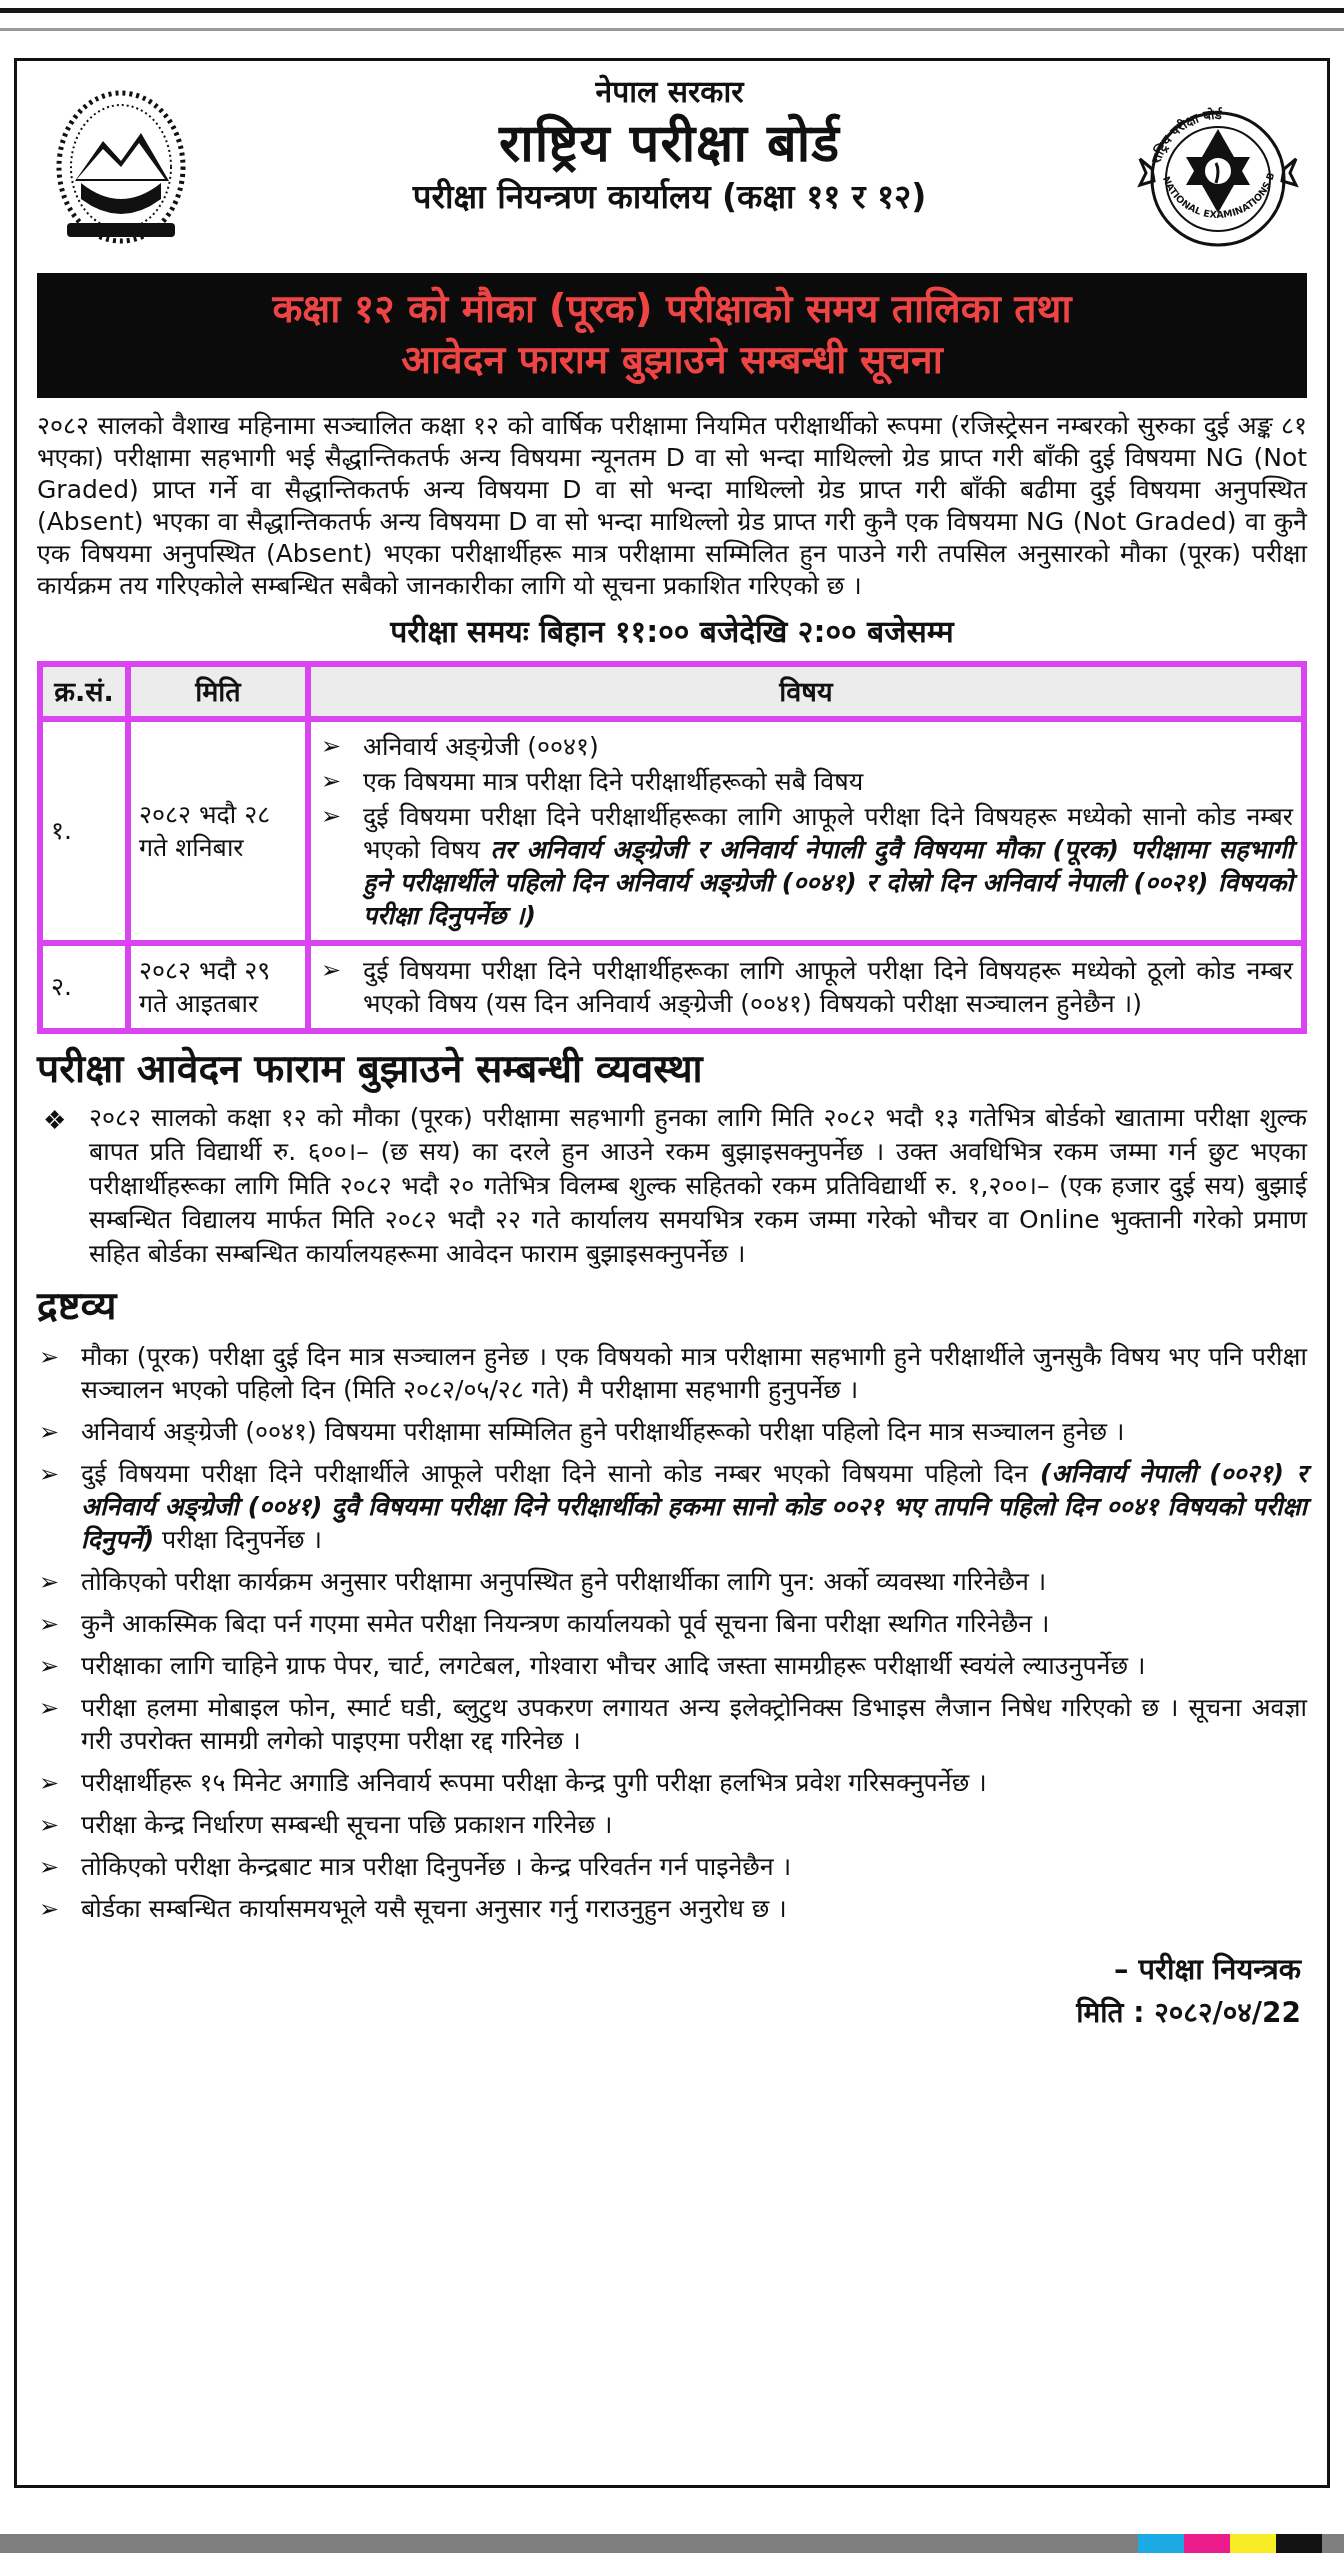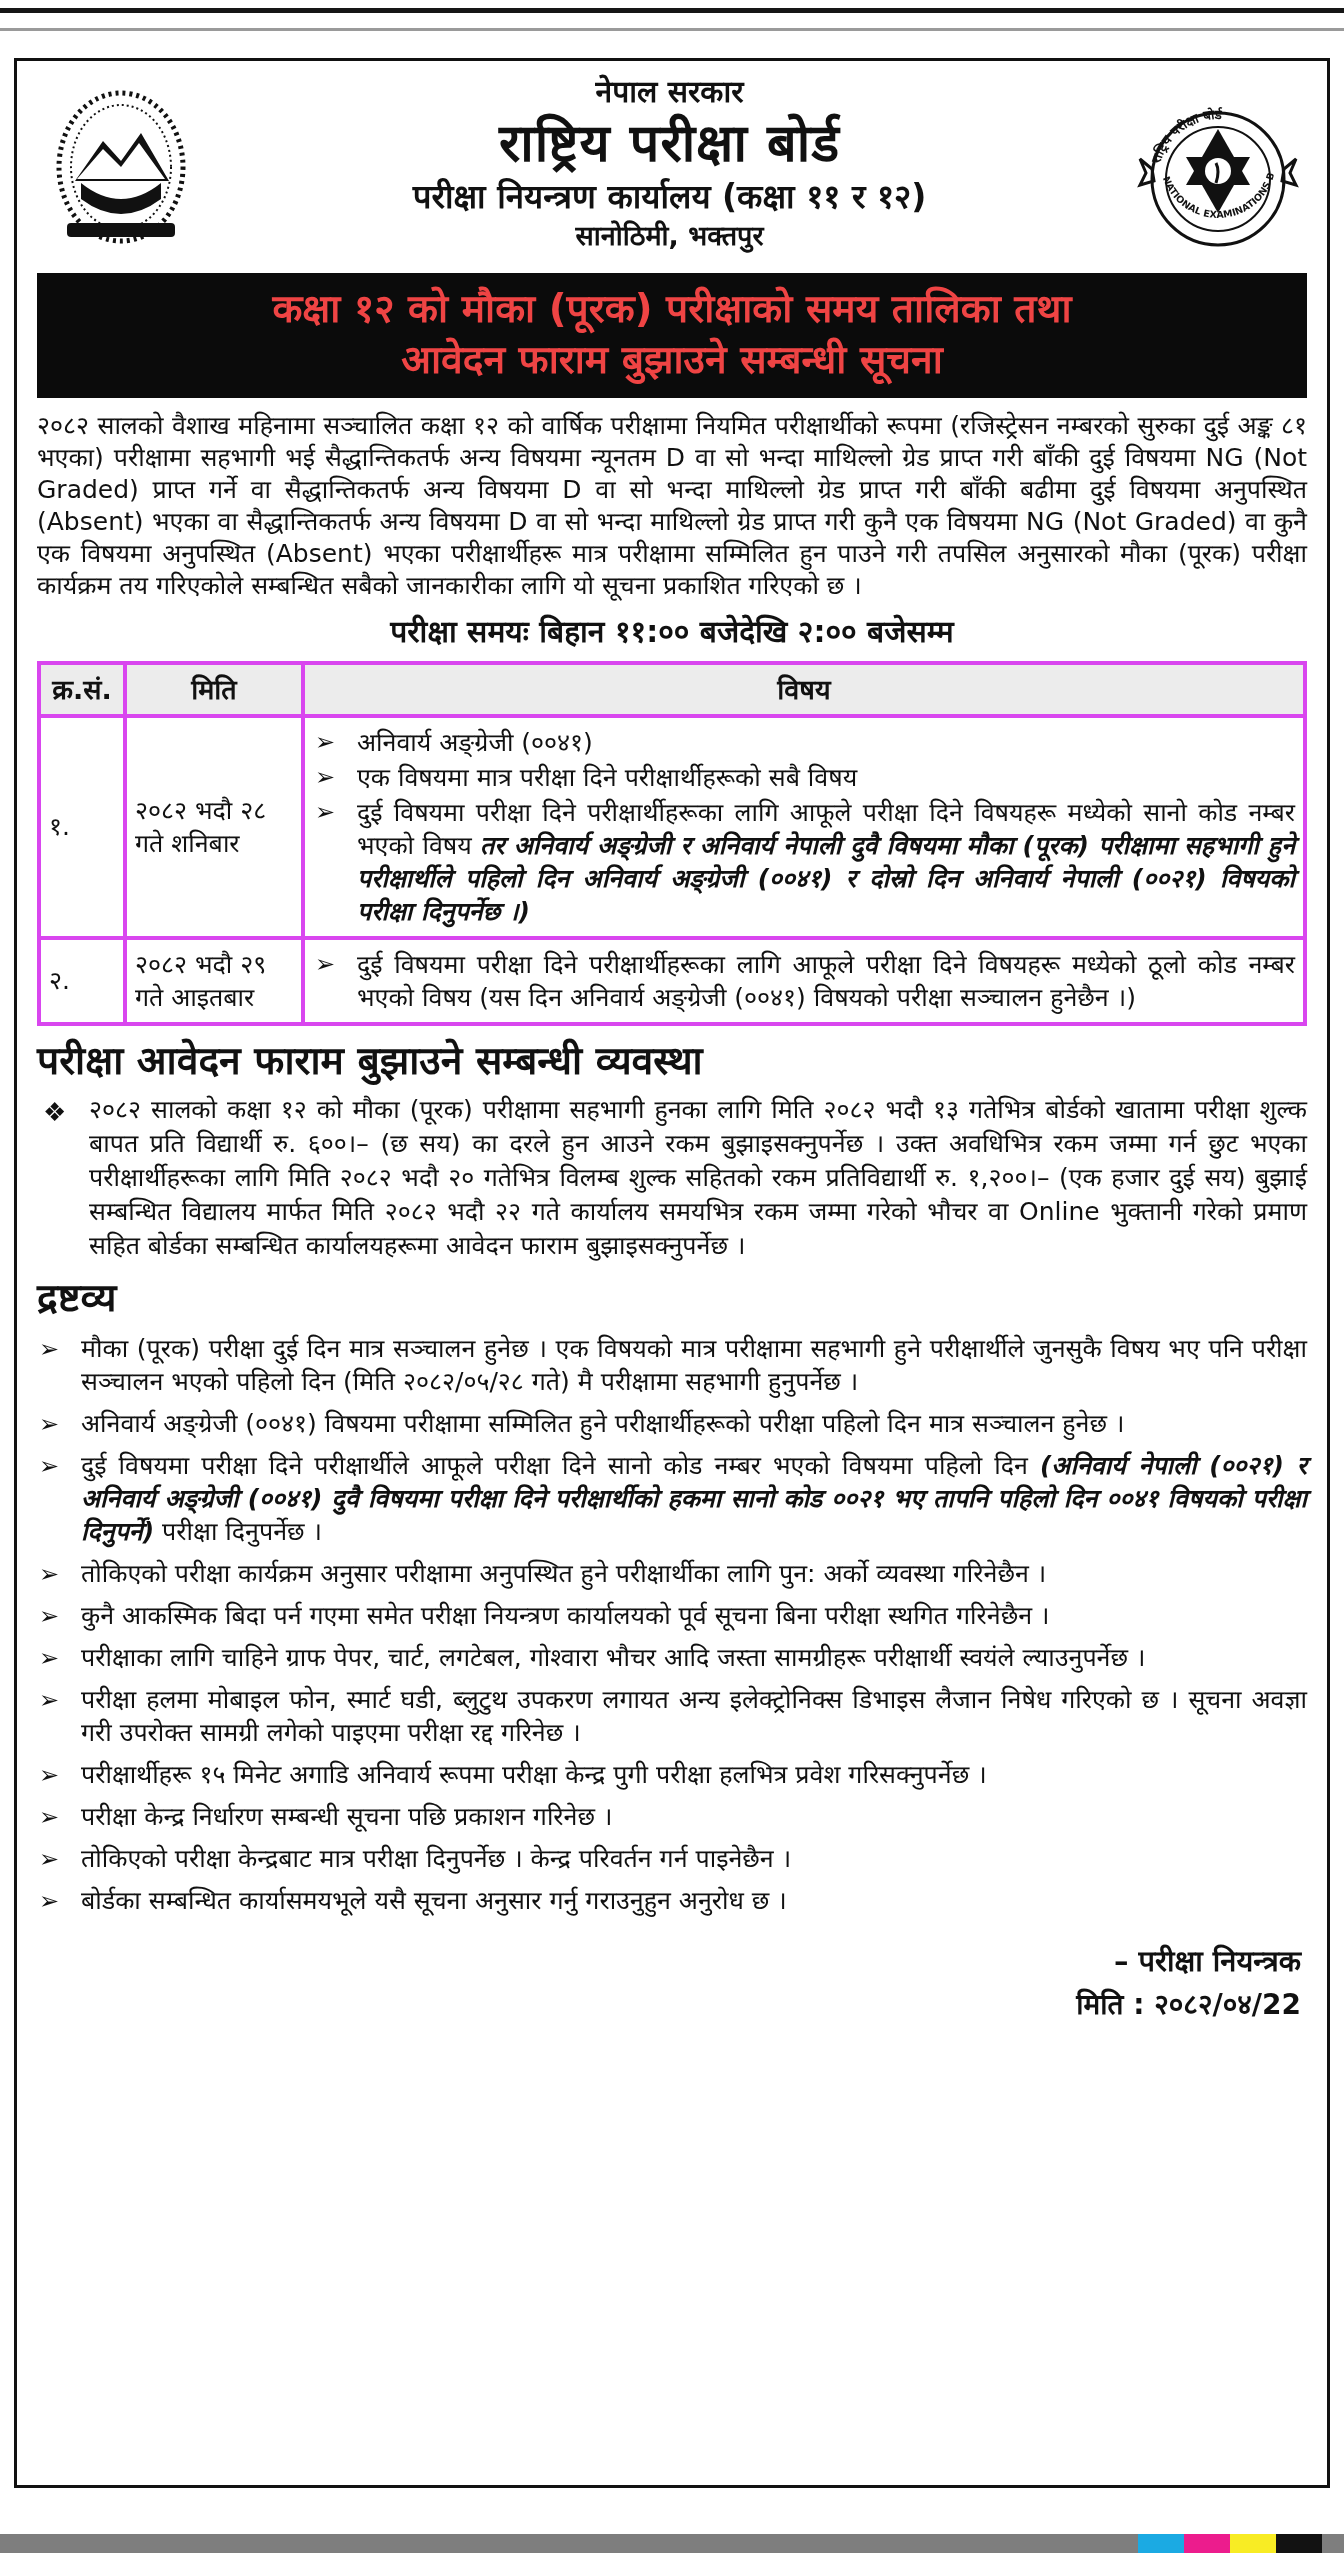--- a/index.html
+++ b/index.html
@@ -38,21 +38,21 @@
   .intro{
     font-size:25px;line-height:32px;text-align:justify;margin-top:12px;
   }
   .timeline{
     font-size:30px;font-weight:bold;text-align:center;margin:8px 0 10px;
   }
 
   
   table.sched{border-collapse:collapse;width:100%;}
   table.sched th,table.sched td{
-    border:4px solid #d946ef;padding:6px 8px;vertical-align:middle;
+    border:6px solid #d946ef;padding:6px 8px;vertical-align:middle;
     font-size:25px;line-height:33px;
   }
   table.sched th{background:#ececec;font-weight:bold;font-size:27px;padding:8px;}
   td.c-sn{width:66px;text-align:left;vertical-align:bottom;padding-bottom:24px;}
   td.c-date{width:158px;}
   td.c-subj{text-align:justify;}
   .li{position:relative;padding-left:44px;margin:2px 0;}
   .li .mk{position:absolute;left:2px;top:0;font-size:24px;}
   .em{font-style:italic;font-weight:bold;}
 
@@ -90,21 +90,20 @@
         <path d="M38 98 L66 58 L84 78 L104 50 L132 98 Z" fill="#111"></path>
         <path d="M40 96 L66 66 L84 84 L102 60 L128 96 Z" fill="#fff"></path>
         <path d="M44 100 Q84 132 124 100 L124 116 Q84 146 44 116 Z" fill="#111"></path>
         <rect x="30" y="140" width="108" height="14" rx="4" fill="#111"></rect>
       </svg>
     </div>
     <div class="hdr-text">
       <div class="h-gov">नेपाल सरकार</div>
       <div class="h-board">राष्ट्रिय परीक्षा बोर्ड</div>
       <div class="h-office">परीक्षा नियन्त्रण कार्यालय (कक्षा ११ र १२)</div>
-      <div class="h-addr">सानोठिमी, भक्तपुर</div>
     </div>
     <div class="seal">
       <svg width="172" height="180" viewBox="0 0 172 180">
         <defs>
           <path id="arcTop" d="M 26 96 A 60 60 0 0 1 146 96" fill="none"></path>
           <path id="arcBot" d="M 30 92 A 58 58 0 0 0 142 92" fill="none"></path>
         </defs>
         <circle cx="86" cy="96" r="66" fill="none" stroke="#111" stroke-width="3"></circle>
         <circle cx="86" cy="96" r="52" fill="none" stroke="#111" stroke-width="2"></circle>
         <path d="M20 86 l-12 -10 6 14 -6 12 14 -4 z" fill="none" stroke="#111" stroke-width="3"></path>

